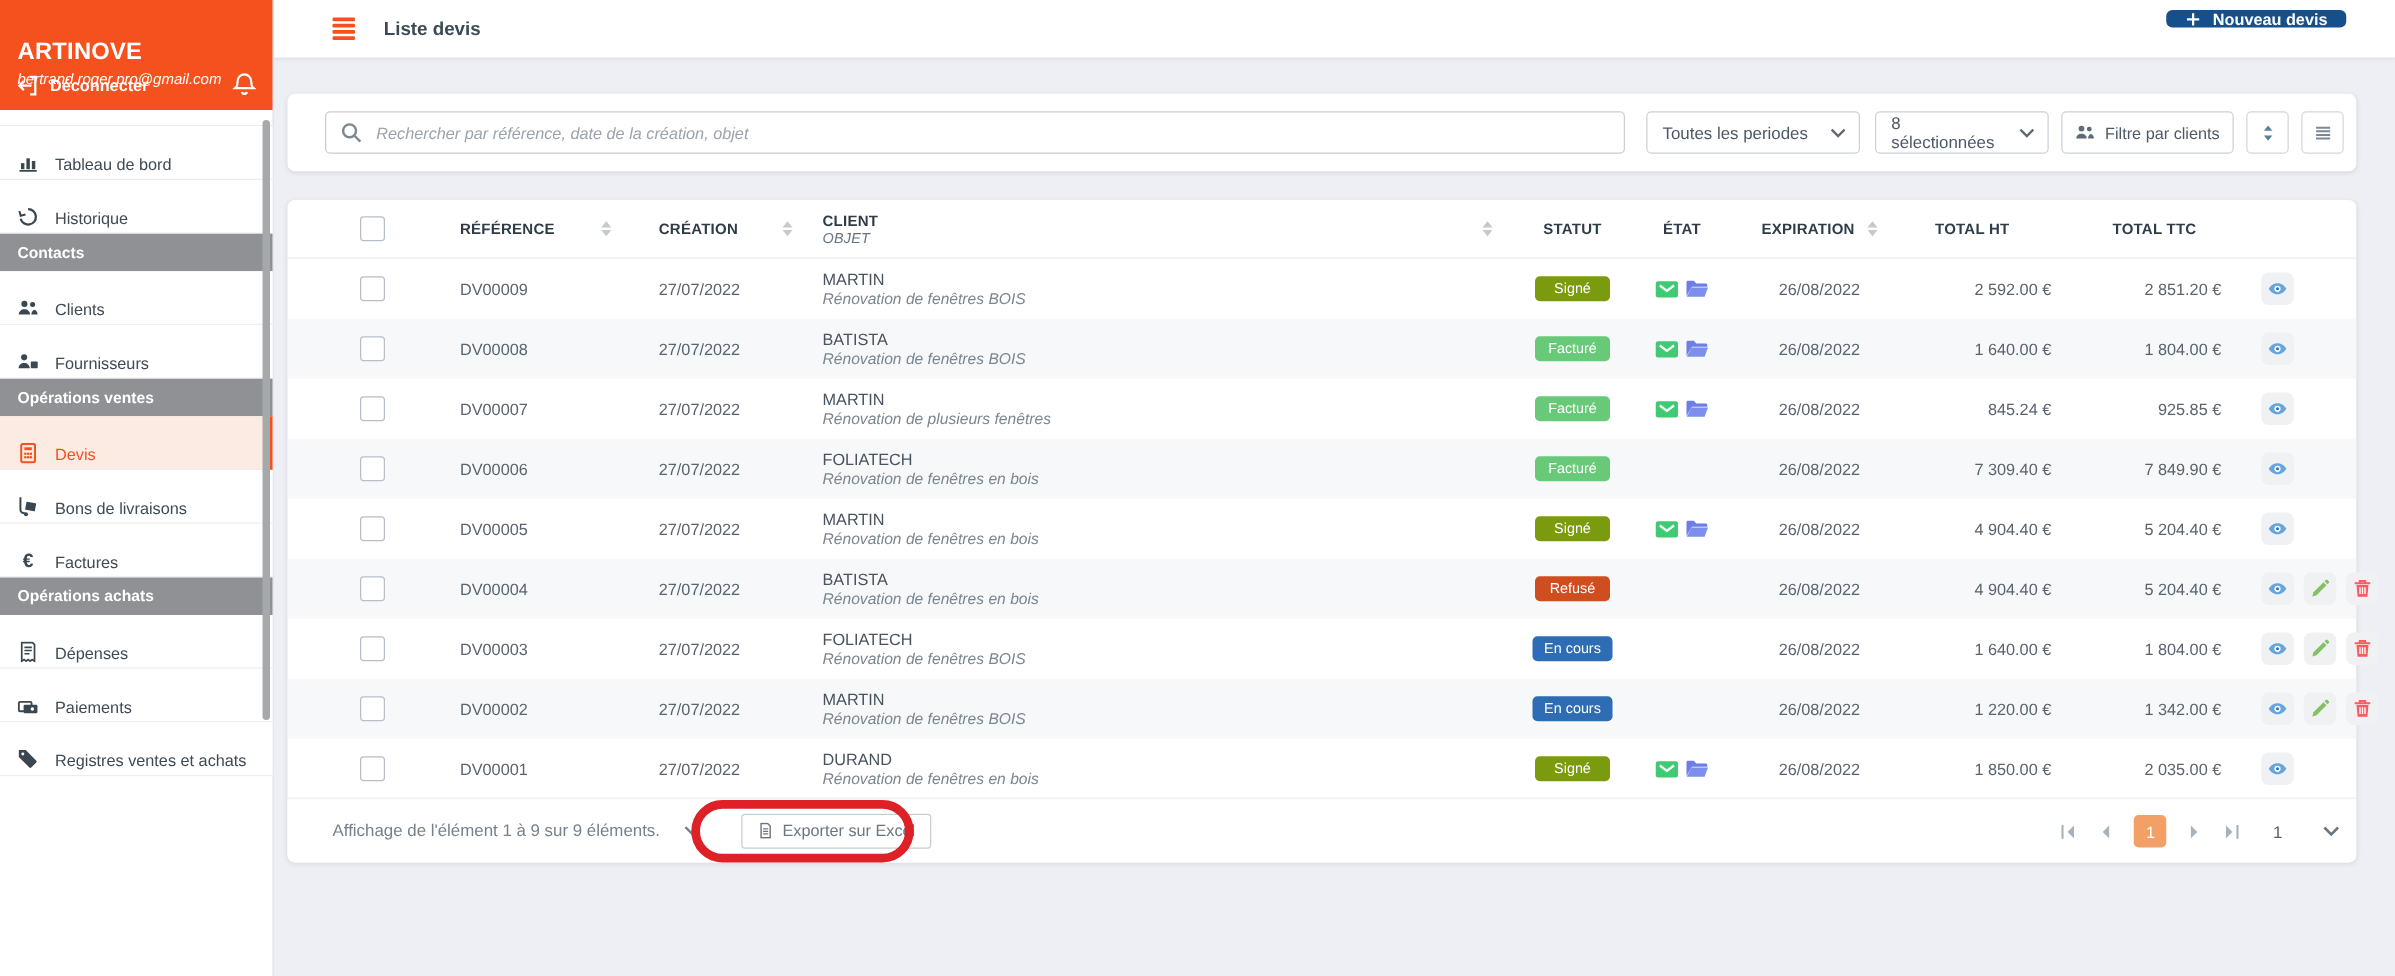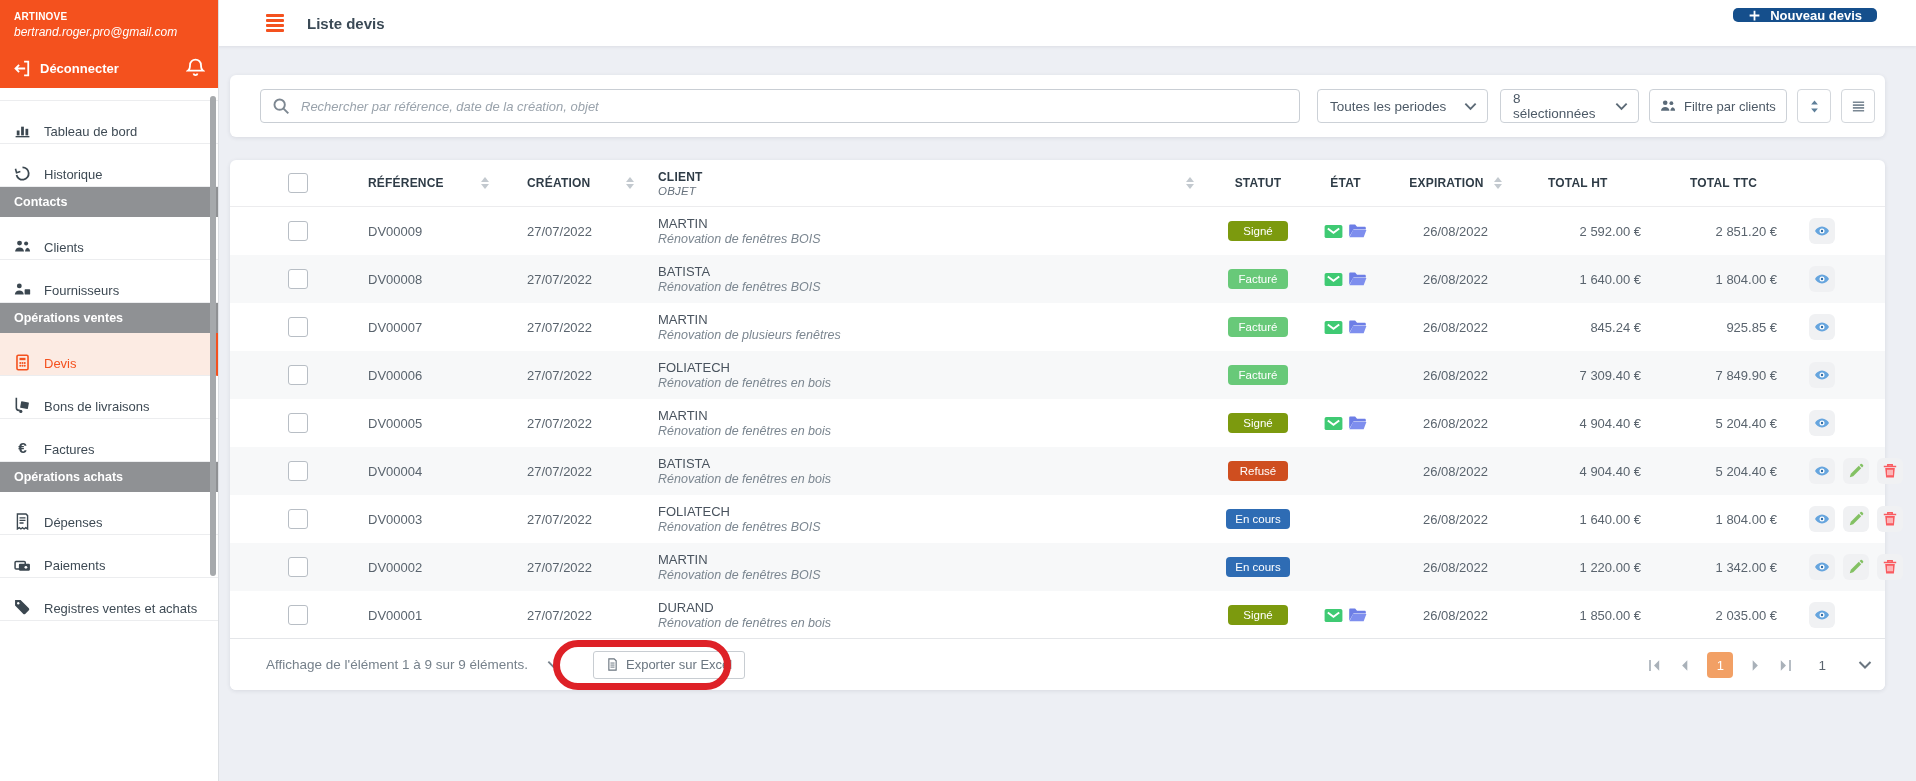--- a/index.html
+++ b/index.html
@@ -4,21 +4,21 @@
 <style>
   html,body{margin:0;padding:0;}
   body{
     width:1916px;height:781px;position:relative;overflow:hidden;
     background:#edeff4;font-family:"Liberation Sans",sans-serif;
     -webkit-font-smoothing:antialiased;
   }
   
   .sidebar{position:absolute;left:0;top:0;width:218px;height:781px;background:#fff;border-right:1px solid #dcdfe3;z-index:10;}
   .sidebar-header{height:88px;background:#f4511e;color:#fff;padding:11px 14px;box-sizing:border-box;position:relative;}
-  .brand{font-size:10px;font-weight:bold;letter-spacing:.2px;}
+  .brand{font-size:19px;font-weight:bold;letter-spacing:.2px;margin-top:20px;}
   .email{font-size:12px;font-style:italic;margin-top:3px;}
   .logout{position:absolute;left:14px;bottom:11px;display:flex;align-items:center;gap:9px;font-size:13px;font-weight:bold;color:#fff;cursor:pointer;}
   .logout .ic{width:17px;height:17px;}
   .bell{position:absolute;right:13px;bottom:11px;width:19px;height:19px;color:#fff;cursor:pointer;}
   .nav-spacer{height:12px;border-bottom:1px solid #ecedef;}
   .nav-item{height:43px;box-sizing:border-box;display:flex;align-items:flex-end;gap:13px;padding:0 10px 4px 14px;border-bottom:1px solid #ecedef;color:#3e4a54;font-size:13px;cursor:pointer;background:#fff;}
   .nav-icon{width:17px;height:17px;flex:none;color:#3b4750;}
   .nav-label{white-space:nowrap;}
   .nav-item.active{background:#fcebe3;color:#f4511e;border-right:6px solid #f4511e;}
   .nav-item.active .nav-icon{color:#f4511e;}

